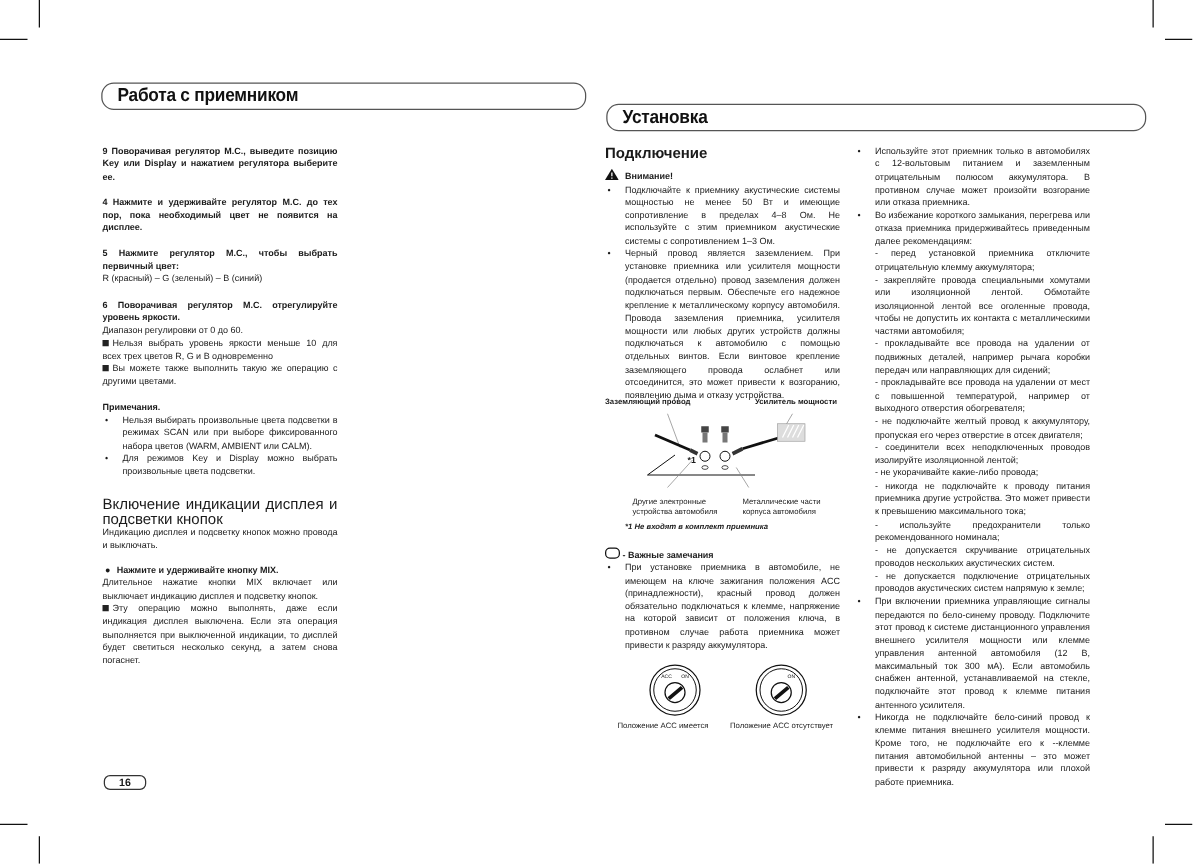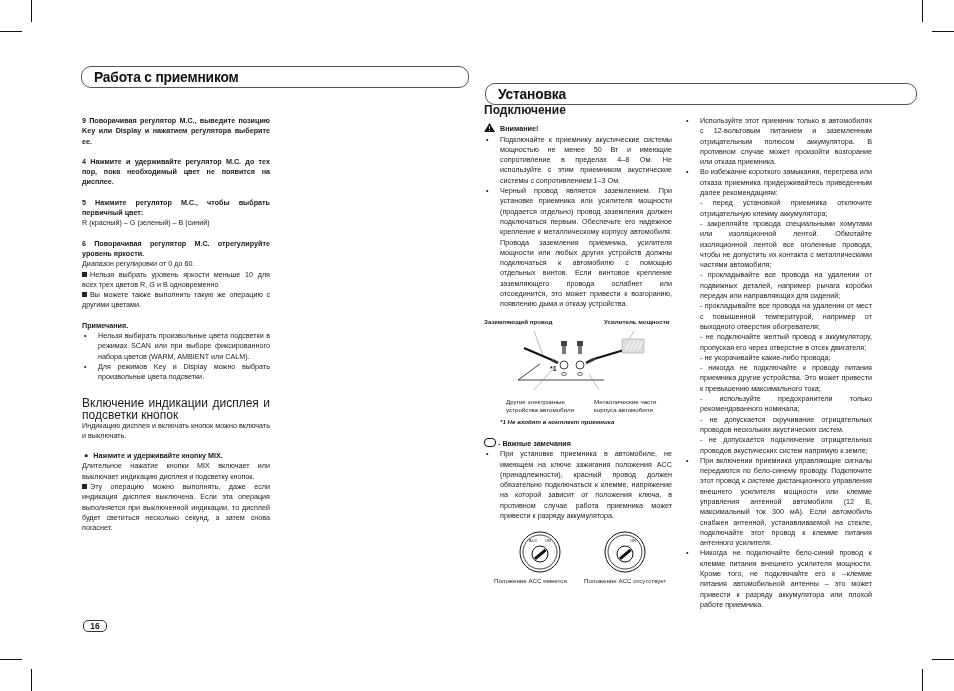--- a/index.html
+++ b/index.html
@@ -13,21 +13,21 @@
   .col { position:absolute; font-size:7.2px; line-height:10.3px; text-align:justify; }
   .col p { margin:0; }
   .b { font-weight:bold; }
   .gap { height:10px; }
   .sub { font-weight:normal; font-size:12px; line-height:12px; margin:0; }
   .bul { position:relative; padding-left:16px; }
   .bul .dot { position:absolute; left:2px; top:0; }
   .sq::before { content:""; display:inline-block; width:5px; height:5px; background:#222; margin-right:3px; vertical-align:0px; }
   .sec-title { font-weight:bold; font-size:12px; margin:0; }
   .lbl { position:absolute; font-size:6.2px; line-height:8px; }
-  .pagenum { position:absolute; left:83px; top:620px; width:24px; height:12px; border:1px solid #333;
+  .pagenum { position:absolute; left:83px; top:620px; width:34px; height:12px; border:1px solid #333;
              border-radius:5px; box-sizing:border-box; font-size:8.5px; font-weight:bold; text-align:center; line-height:10px; }
 </style>
 </head>
 <body>
 
 <div class="crop" style="left:31px;top:0;width:1px;height:22px"></div>
 <div class="crop" style="left:0;top:31px;width:22px;height:1px"></div>
 <div class="crop" style="left:922px;top:0;width:1px;height:22px"></div>
 <div class="crop" style="left:932px;top:31px;width:22px;height:1px"></div>
 <div class="crop" style="left:0;top:659px;width:22px;height:1px"></div>
@@ -50,34 +50,34 @@
   <p class="b">6 Поворачивая регулятор M.C. отрегулируйте уровень яркости.</p>
   <p>Диапазон регулировки от 0 до 60.</p>
   <p class="sq"><span>Нельзя выбрать уровень яркости меньше 10 для всех трех цветов R, G и B одновременно</span></p>
   <p class="sq"><span>Вы можете также выполнить такую же операцию с другими цветами.</span></p>
   <div class="gap"></div>
   <p class="b">Примечания.</p>
   <div class="bul"><span class="dot">•</span><span>Нельзя выбирать произвольные цвета подсветки в режимах SCAN или при выборе фиксированного набора цветов (WARM, AMBIENT или CALM).</span></div>
   <div class="bul"><span class="dot">•</span><span>Для режимов Key и Display можно выбрать произвольные цвета подсветки.</span></div>
   <div style="height:14px"></div>
   <p class="sub">Включение индикации дисплея и подсветки кнопок</p>
-  <p>Индикацию дисплея и включать кнопок можно включать и выключать.</p>
+  <p>Индикацию дисплея и подсветку кнопок можно провода и выключать.</p>
   <div class="gap"></div>
   <p class="b"><span style="margin:0 5px 0 2px">●</span><span>Нажмите и удерживайте кнопку MIX.</span></p>
   <p>Длительное нажатие кнопки MIX включает или выключает индикацию дисплея и подсветку кнопок.</p>
   <p class="sq"><span>Эту операцию можно выполнять, даже если индикация дисплея выключена. Если эта операция выполняется при выключенной индикации, то дисплей будет светиться несколько секунд, а затем снова погаснет.</span></p>
 </div>
 
 <div class="pagenum">16</div>
 
 <div class="hdr" style="left:485px;top:83px;width:432px;">
   <span>Установка</span>
 </div>
 
-<div class="col" style="left:484px;top:104px;width:188px;">
+<div class="col" style="left:484px;top:116px;width:188px;">
   <p class="sec-title" style="margin-top:1px">Подключение</p>
   <div style="height:8px"></div>
   <p class="b">
     <span>
       <svg width="11" height="9" viewBox="0 0 11 9" style="vertical-align:-1px">
           <polygon points="5.5,0 11,9 0,9" fill="#111"></polygon>
           <rect x="5" y="3" width="1" height="3" fill="#fff"></rect>
           <rect x="5" y="7" width="1" height="1" fill="#fff"></rect>
         </svg>
     </span>
@@ -150,20 +150,21 @@
 </div>
 
 <div class="col" style="left:684px;top:116px;width:188px;" id="col2">
     <div class="bul"><span class="dot">•</span><span>Используйте этот приемник только в автомобилях с 12-вольтовым питанием и заземленным отрицательным полюсом аккумулятора. В противном случае может произойти возгорание или отказа приемника.</span></div>
     <div class="bul"><span class="dot">•</span><span>Во избежание короткого замыкания, перегрева или отказа приемника придерживайтесь приведенным далее рекомендациям:</span></div>
     <div class="bul"><span>- перед установкой приемника отключите отрицательную клемму аккумулятора;</span></div>
     <div class="bul"><span>- закрепляйте провода специальными хомутами или изоляционной лентой. Обмотайте изоляционной лентой все оголенные провода, чтобы не допустить их контакта с металлическими частями автомобиля;</span></div>
     <div class="bul"><span>- прокладывайте все провода на удалении от подвижных деталей, например рычага коробки передач или направляющих для сидений;</span></div>
     <div class="bul"><span>- прокладывайте все провода на удалении от мест с повышенной температурой, например от выходного отверстия обогревателя;</span></div>
     <div class="bul"><span>- не подключайте желтый провод к аккумулятору, пропуская его через отверстие в отсек двигателя;</span></div>
+    <div class="bul"><span>- соединители всех неподключенных проводов изолируйте изоляционной лентой;</span></div>
     <div class="bul"><span>- не укорачивайте какие-либо провода;</span></div>
     <div class="bul"><span>- никогда не подключайте к проводу питания приемника другие устройства. Это может привести к превышению максимального тока;</span></div>
     <div class="bul"><span>- используйте предохранители только рекомендованного номинала;</span></div>
     <div class="bul"><span>- не допускается скручивание отрицательных проводов нескольких акустических систем.</span></div>
     <div class="bul"><span>- не допускается подключение отрицательных проводов акустических систем напрямую к земле;</span></div>
     <div class="bul"><span class="dot">•</span><span>При включении приемника управляющие сигналы передаются по бело-синему проводу. Подключите этот провод к системе дистанционного управления внешнего усилителя мощности или клемме управления антенной автомобиля (12 В, максимальный ток 300 мА). Если автомобиль снабжен антенной, устанавливаемой на стекле, подключайте этот провод к клемме питания антенного усилителя.</span></div>
     <div class="bul"><span class="dot">•</span><span>Никогда не подключайте бело-синий провод к клемме питания внешнего усилителя мощности. Кроме того, не подключайте его к --клемме питания автомобильной антенны – это может привести к разряду аккумулятора или плохой работе приемника.</span></div>
   </div>
 
 </body></html>

